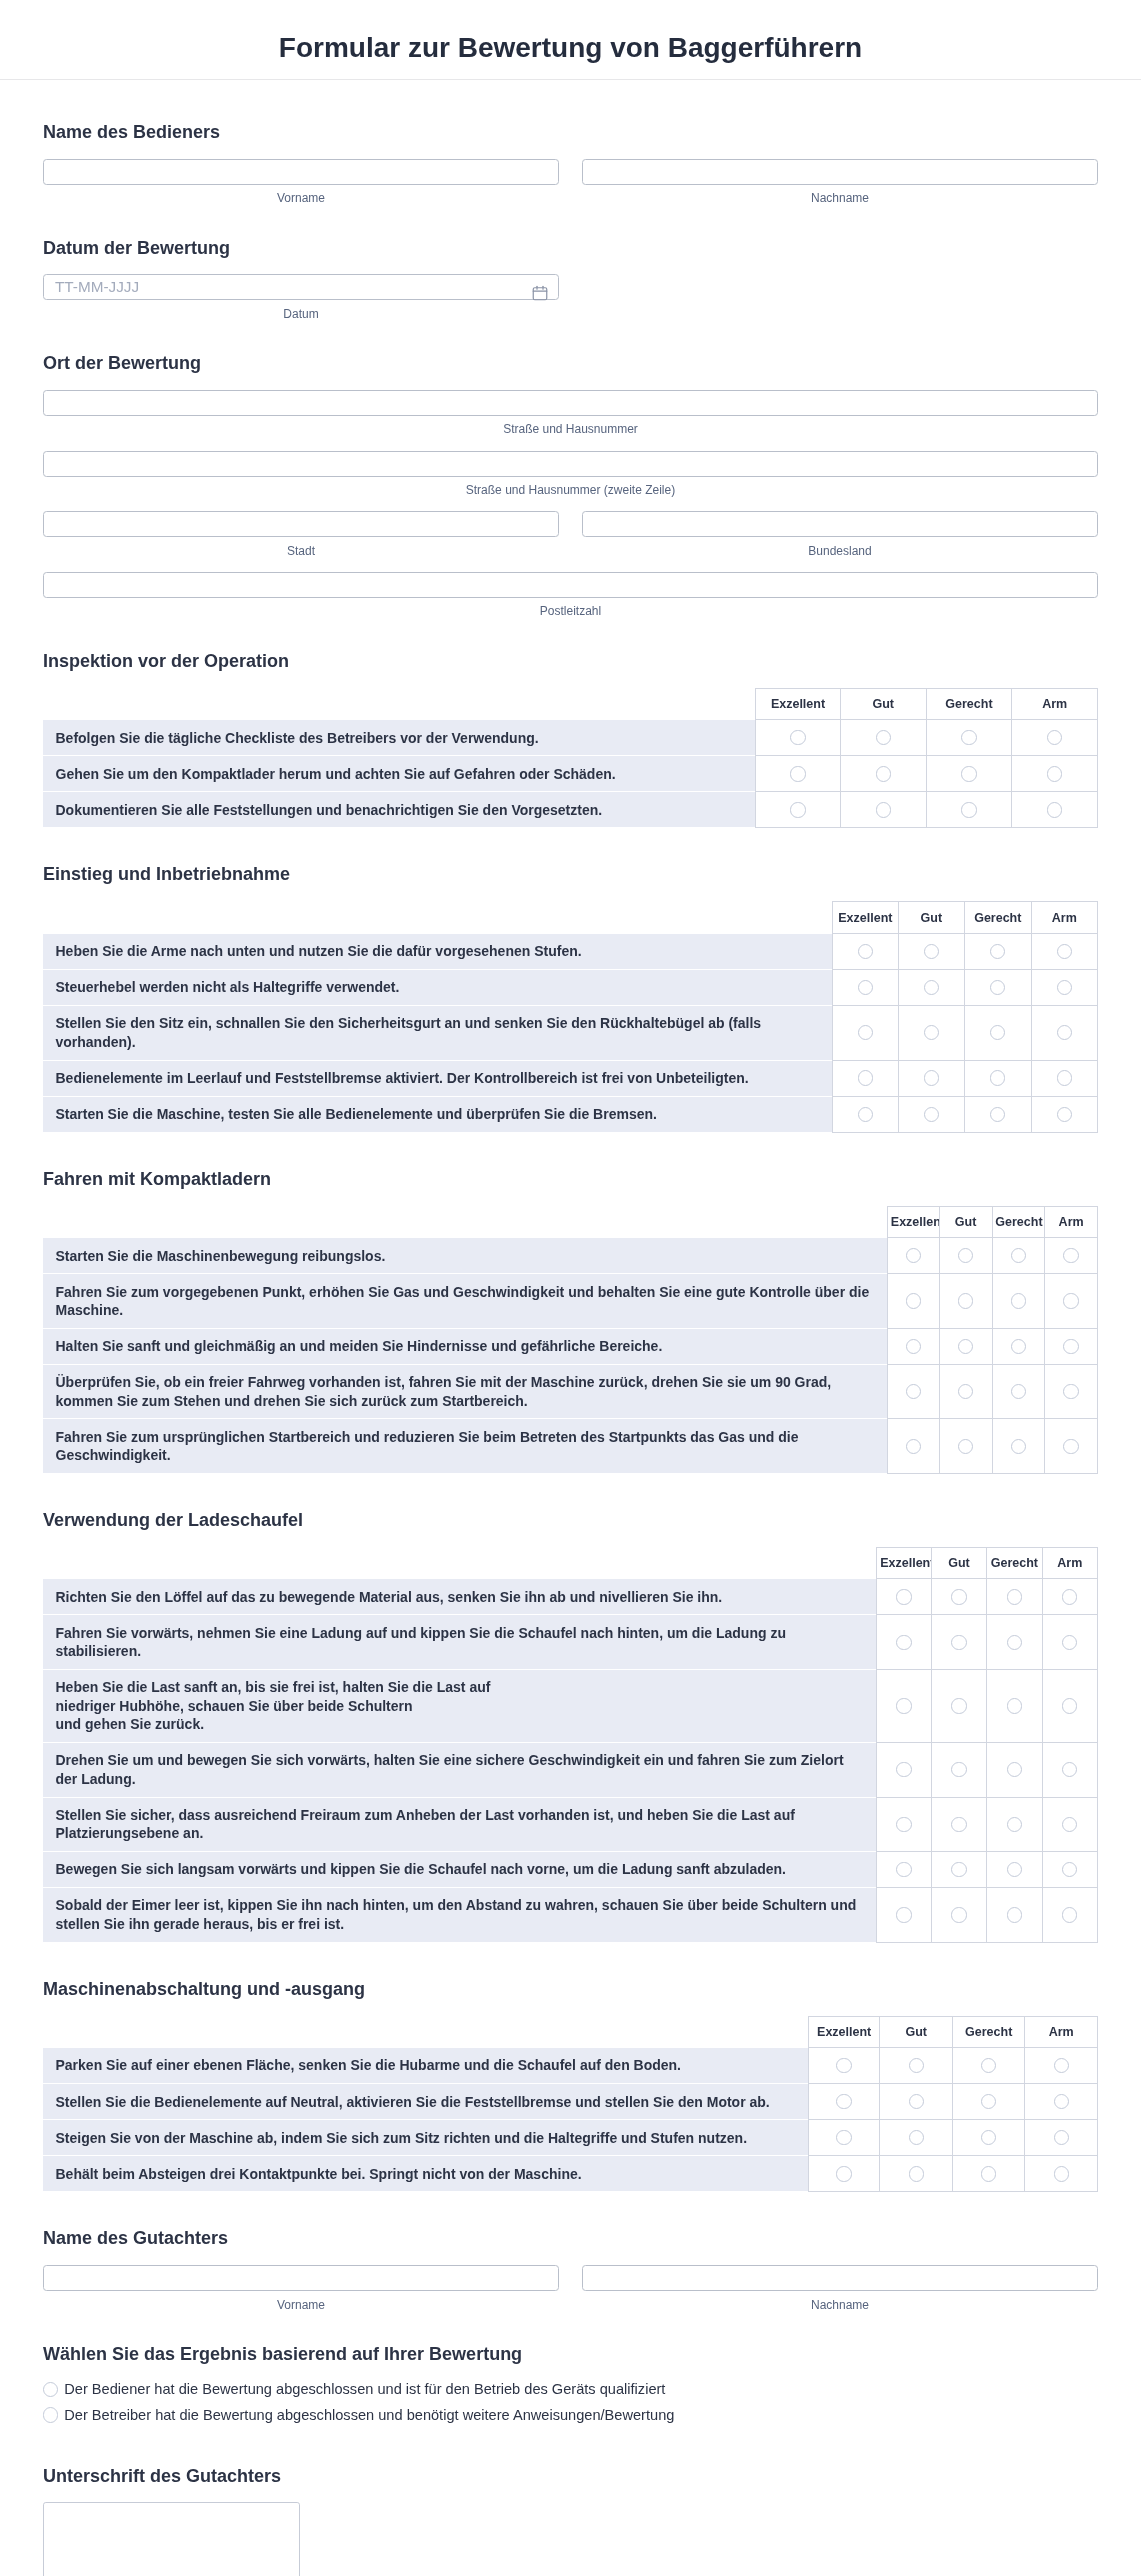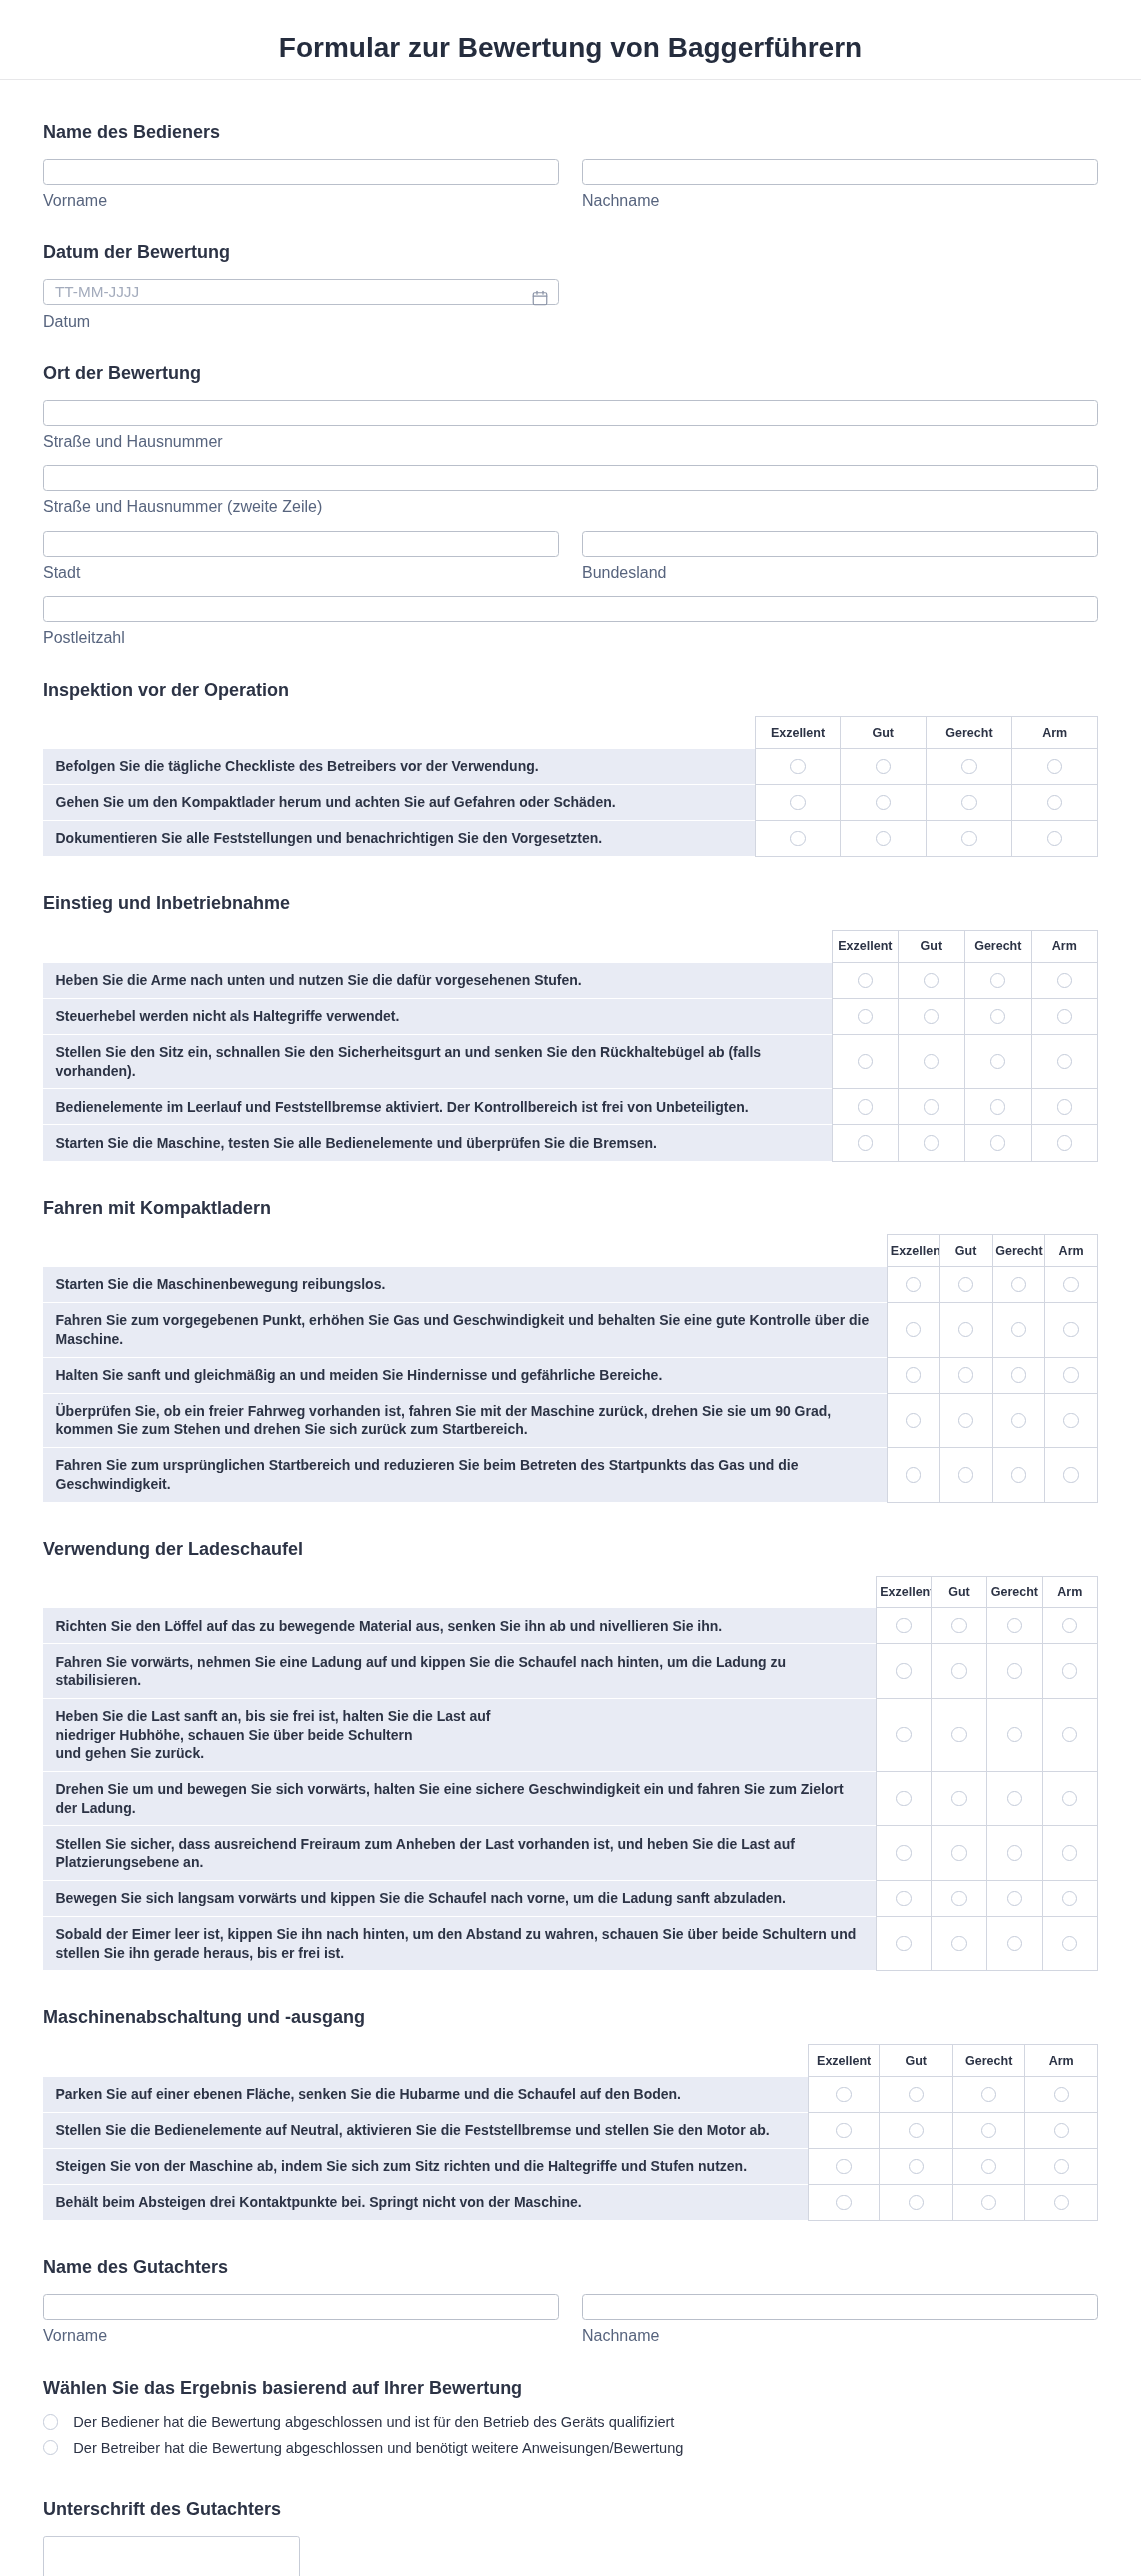--- a/index.html
+++ b/index.html
@@ -25,21 +25,21 @@
   .cols{display:flex;gap:23px;}
   .col{flex:1;min-width:0;}
   .half{width:calc(50% - 11.5px);}
 
   input.text{
     width:100%;height:26px;border:1.4px solid #b9bfca;border-radius:3.5px;
     background:#fff;font-family:inherit;font-size:15.3px;color:var(--ink);
     padding:0 11px;outline:none;
   }
   input.text::placeholder{color:#a3abbc;}
-  .sublabel{font-size:16px;color:var(--sub);margin-top:6.3px;line-height:1.2;}
+  .sublabel{font-size:12px;color:var(--sub);margin-top:6.3px;line-height:1.2;text-align:center;}
   .addr-row{margin-bottom:14px;}
   .addr-row:last-child{margin-bottom:4px;}
 
   .date-wrap{position:relative;}
   .date-wrap .cal{position:absolute;right:9.7px;top:9.7px;pointer-events:auto;cursor:pointer;}
 
   
   .matrix{margin-bottom:36px;}
   table.matrix-table{width:100%;border-collapse:separate;border-spacing:0;table-layout:fixed;}
   .matrix-table th{
@@ -58,21 +58,21 @@
     border-right:0.7px solid var(--line);border-bottom:0.7px solid var(--line);
   }
   .matrix-table td.r.first{border-left:0.7px solid var(--line);}
   .radio{
     display:inline-block;width:15.3px;height:15.3px;border-radius:50%;
     border:1.4px solid #c4cbd9;background:#fff;cursor:pointer;vertical-align:middle;
   }
 
   
   .result{margin-bottom:43px;}
-  .option{display:flex;align-items:flex-start;gap:15px;margin-bottom:9.7px;font-size:14.6px;color:var(--ink);cursor:pointer;}
+  .option{display:flex;align-items:flex-end;gap:6px;margin-bottom:9.7px;font-size:14.6px;color:var(--ink);cursor:pointer;}
   .option .radio{flex:0 0 auto;}
 
   
   .signature{margin-bottom:0;}
   .sig-area{width:257px;}
   .sig-box{
     position:relative;width:257px;height:101px;background:#fff;
     border:0.7px solid #c7ccd7;border-radius:2.8px;overflow:hidden;cursor:crosshair;
   }
 </style>

